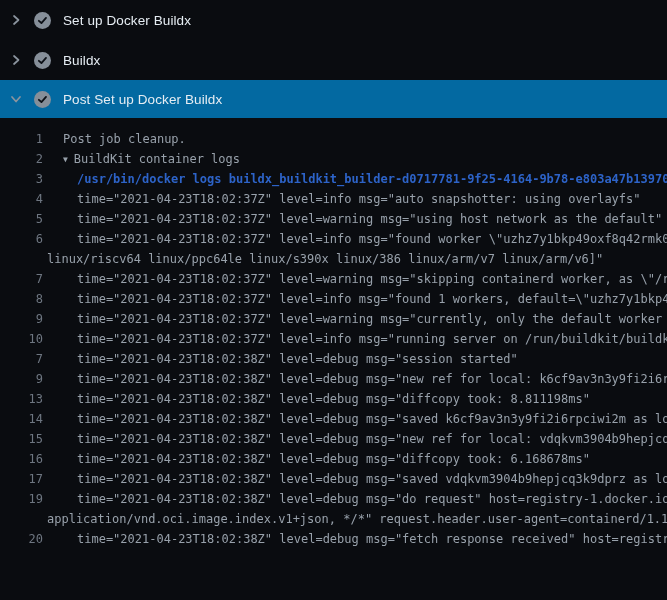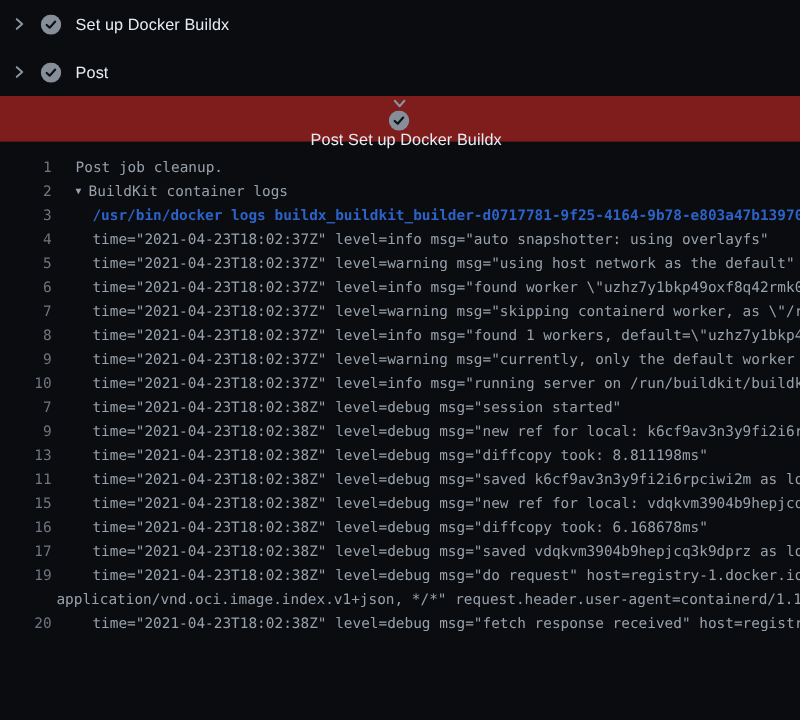--- a/index.html
+++ b/index.html
@@ -12,21 +12,21 @@
   }
   
   .steps { width: 100%; border-radius: 32px; }
   .step-row {
     display: flex; align-items: center;
     height: 40px;
     padding-left: 10px;
     cursor: pointer;
     box-sizing: border-box;
   }
-  .step-row.expanded { background: #7f1d1d; height: 38px; flex-direction: column; }
+  .step-row.expanded { background: #0369a1; height: 38px; }
   .chev {
     width: 12px; height: 12px;
     margin-right: 12px;
     display: flex; align-items: center; justify-content: center;
     flex: 0 0 12px;
   }
   .check { width: 17px; height: 17px; flex: 0 0 17px; margin-right: 12px; }
   .step-title {
     color: #e6edf3;
     font-size: 13.5px;
@@ -90,21 +90,21 @@
       <svg width="12" height="12" viewBox="0 0 12 12">
           <path d="M4 2 L8.5 6 L4 10" fill="none" stroke="#8b949e" stroke-width="1.7" stroke-linecap="round" stroke-linejoin="round"></path>
         </svg>
     </span>
     <span class="check">
       <svg width="17" height="17" viewBox="0 0 16 16">
           <circle cx="8" cy="8" r="8" fill="#868f99"></circle>
           <path d="M4.6 8.3 L7 10.4 L11.3 5.6" fill="none" stroke="#0d1117" stroke-width="1.7" stroke-linecap="round" stroke-linejoin="round"></path>
         </svg>
     </span>
-    <span class="step-title">Post</span>
+    <span class="step-title">Buildx</span>
   </div>
 
 
   <div class="step-row expanded">
     <span class="chev">
       <svg width="12" height="12" viewBox="0 0 12 12">
           <path d="M2 4 L6 8.5 L10 4" fill="none" stroke="#8b949e" stroke-width="1.7" stroke-linecap="round" stroke-linejoin="round"></path>
         </svg>
     </span>
     <span class="check">
@@ -137,20 +137,24 @@
     </div>
     <div class="log-row">
       <span class="gutter">5</span>
       <span class="ltext ind2">time="2021-04-23T18:02:37Z" level=warning msg="using host network as the default"</span>
     </div>
     <div class="log-row">
       <span class="gutter">6</span>
       <span class="ltext ind2">time="2021-04-23T18:02:37Z" level=info msg="found worker \"uzhz7y1bkp49oxf8q42rmk0xju</span>
     </div>
     <div class="log-row">
+      <span class="gutter"></span>
+      <span class="ltext ind0">linux/riscv64 linux/ppc64le linux/s390x linux/386 linux/arm/v7 linux/arm/v6]"</span>
+    </div>
+    <div class="log-row">
       <span class="gutter">7</span>
       <span class="ltext ind2">time="2021-04-23T18:02:37Z" level=warning msg="skipping containerd worker, as \"/run</span>
     </div>
     <div class="log-row">
       <span class="gutter">8</span>
       <span class="ltext ind2">time="2021-04-23T18:02:37Z" level=info msg="found 1 workers, default=\"uzhz7y1bkp49ox</span>
     </div>
     <div class="log-row">
       <span class="gutter">9</span>
       <span class="ltext ind2">time="2021-04-23T18:02:37Z" level=warning msg="currently, only the default worker can</span>
@@ -165,21 +169,21 @@
     </div>
     <div class="log-row">
       <span class="gutter">9</span>
       <span class="ltext ind2">time="2021-04-23T18:02:38Z" level=debug msg="new ref for local: k6cf9av3n3y9fi2i6rpci</span>
     </div>
     <div class="log-row">
       <span class="gutter">13</span>
       <span class="ltext ind2">time="2021-04-23T18:02:38Z" level=debug msg="diffcopy took: 8.811198ms"</span>
     </div>
     <div class="log-row">
-      <span class="gutter">11</span>
+      <span class="gutter">14</span>
       <span class="ltext ind2">time="2021-04-23T18:02:38Z" level=debug msg="saved k6cf9av3n3y9fi2i6rpciwi2m as local</span>
     </div>
     <div class="log-row">
       <span class="gutter">15</span>
       <span class="ltext ind2">time="2021-04-23T18:02:38Z" level=debug msg="new ref for local: vdqkvm3904b9hepjcq3k9</span>
     </div>
     <div class="log-row">
       <span class="gutter">16</span>
       <span class="ltext ind2">time="2021-04-23T18:02:38Z" level=debug msg="diffcopy took: 6.168678ms"</span>
     </div>

